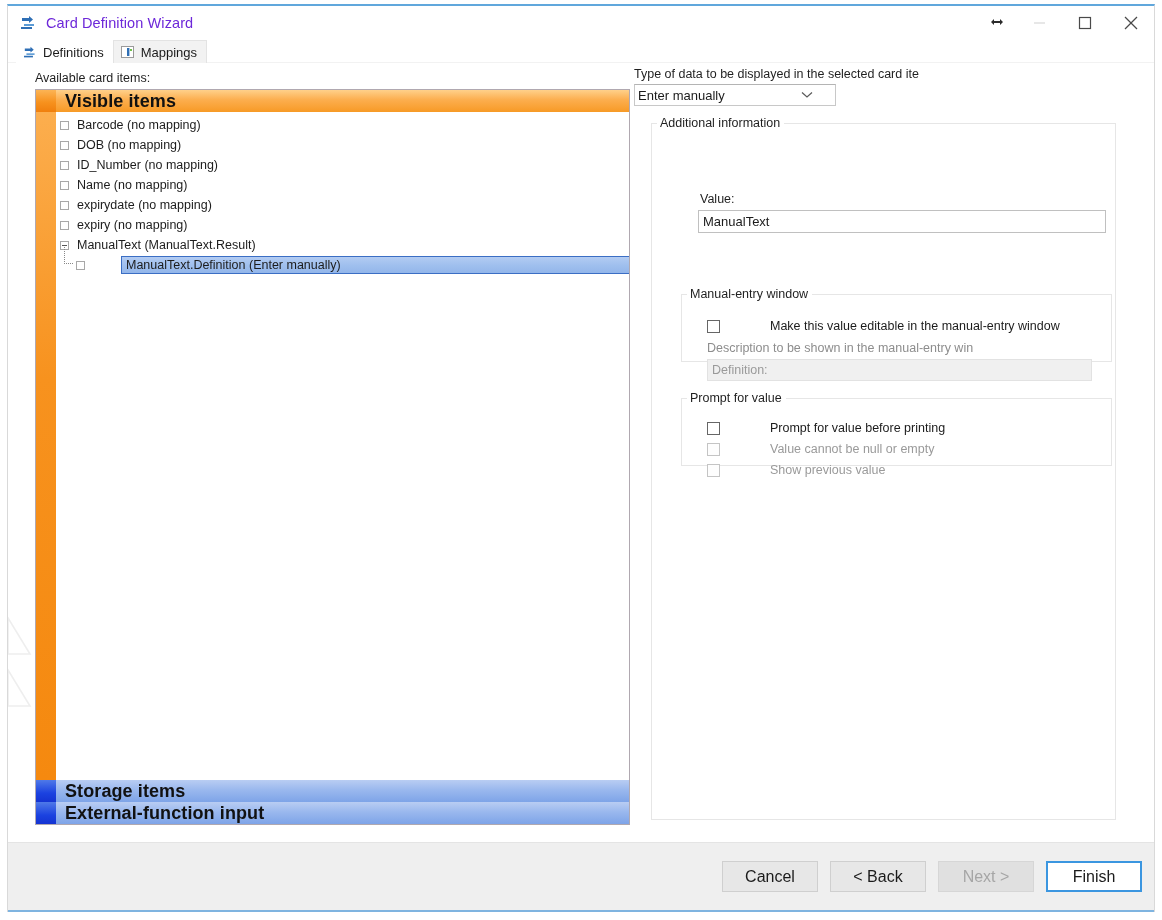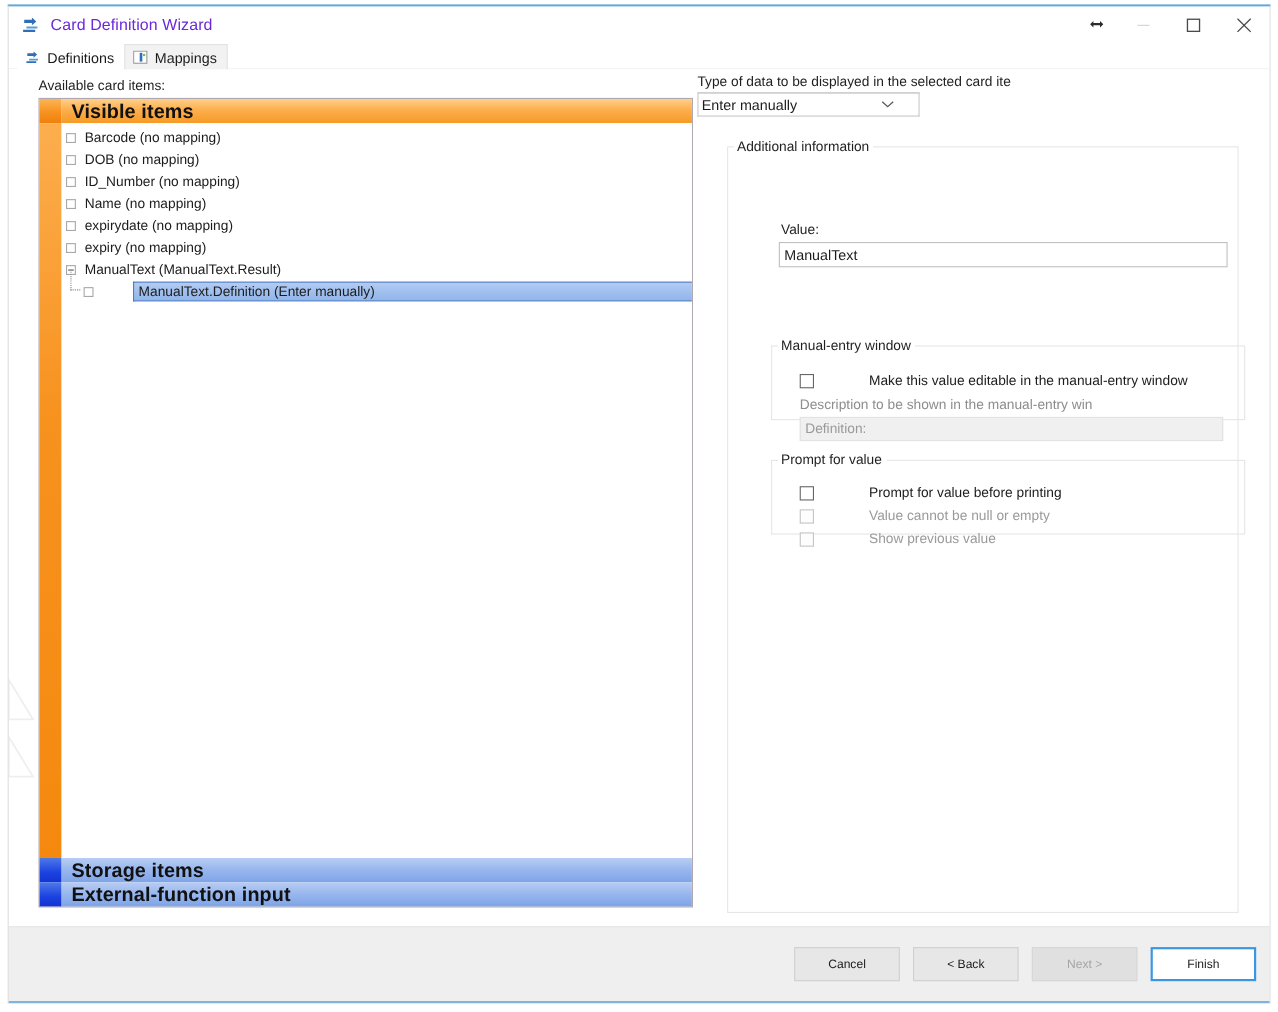--- a/index.html
+++ b/index.html
@@ -259,21 +259,21 @@
   }
   #combo .caret {
     position: absolute;
     right: 22px;
     top: 50%;
     transform: translateY(-50%);
   }
 
   fieldset.grp {
     border: 1px solid #e6e6e6;
-    margin: 18px;
+    margin: 8px;
     padding: 0;
     box-sizing: border-box;
     position: relative;
   }
   fieldset.grp > legend {
     font-size: 12.5px;
     color: #1f1f1f;
     padding: 0 4px 0 3px;
     margin-left: 5px;
   }
@@ -378,21 +378,21 @@
     display: flex;
     gap: 12px;
   }
   .btn {
     width: 96px;
     height: 31px;
     background: #e7e7e7;
     border: 1px solid #cfcfcf;
     box-sizing: border-box;
     font-family: "Liberation Sans", sans-serif;
-    font-size: 11px;
+    font-size: 16px;
     color: #1b1b1b;
     display: flex;
     align-items: center;
     justify-content: center;
   }
   .btn.disabled { color: #a6a6a6; background: #e0e0e0; border-color: #d6d6d6; }
   .btn.default { background: #ffffff; border: 2px solid #3b96e0; }
 
   
   #ghost {

